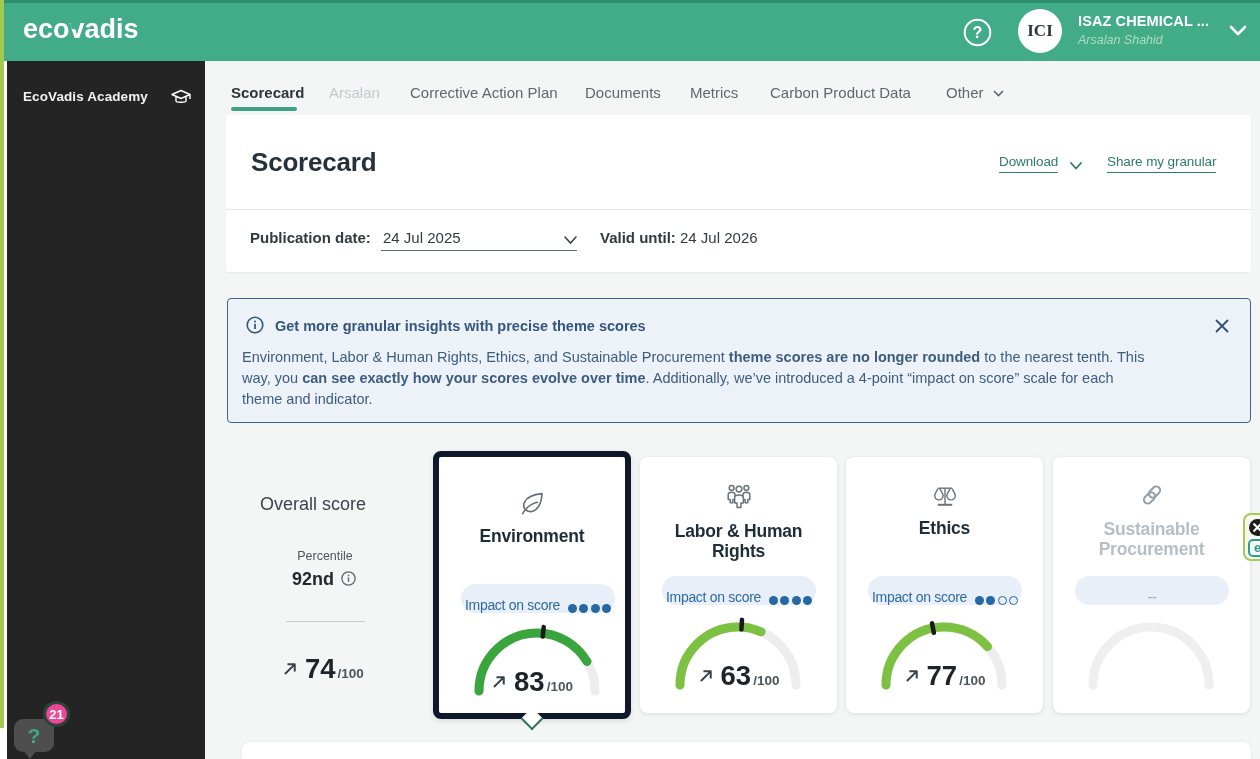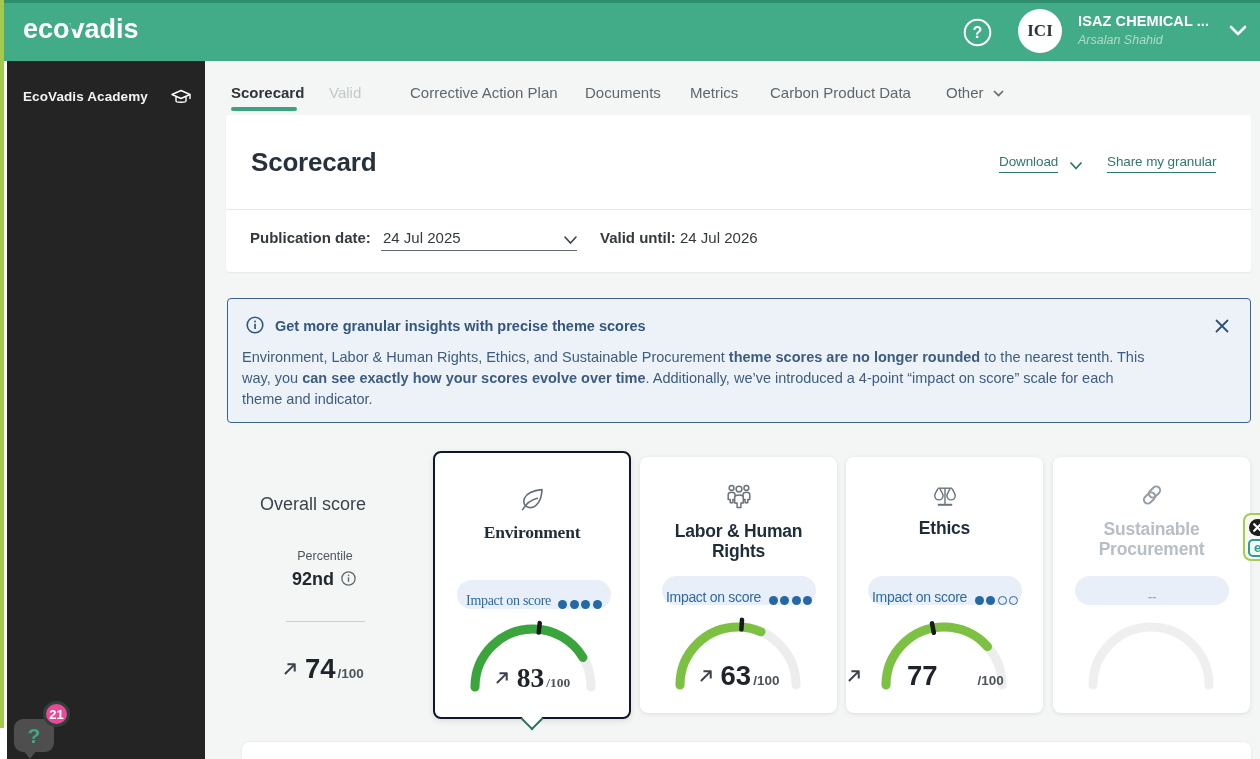--- a/index.html
+++ b/index.html
@@ -70,21 +70,21 @@
 #ovr-92 { left:220px; top:569px; width:186px; text-align:center; font-size:18px; font-weight:700; color:#22292e; }
 #ovr-i { left:341px; top:571px; width:14px; height:14px; }
 #ovr-div { left:286px; top:621px; width:79px; height:1px; background:#c8cdcf; }
 .scorerow { position:absolute; display:flex; align-items:baseline; }
 .sr-arrow { align-self:center; margin-right:7px; }
 .sr-num { font-weight:700; color:#1e2429; }
 .sr-den { font-weight:700; color:#4c555a; font-size:13.5px; margin-left:2px; }
 
 
 .tcard { position:absolute; top:457px; width:197px; height:256px; background:#ffffff; border-radius:8px; box-shadow:0 1px 4px rgba(0,0,0,0.10); }
-#cEnv { left:433px; top:451px; width:198px; height:268px; border:2px solid #0f172a; box-shadow:0 2px 6px rgba(0,0,0,0.10);font-family:Liberation Serif, serif; }
+#cEnv { left:433px; top:451px; width:198px; height:268px; border:6px solid #0f172a; box-shadow:0 2px 6px rgba(0,0,0,0.10); }
 #cLab { left:640px; }
 #cEth { left:846px; }
 #cSp  { left:1053px; }
 #notch { left:524px; top:711px; width:16px; height:16px; background:#ffffff; border-right:2px solid #2a6e60; border-bottom:2px solid #2a6e60; transform:rotate(45deg); }
 .cicon { position:absolute; left:0; width:100%; text-align:center; }
 .ctitle { position:absolute; left:0; width:100%; text-align:center; font-size:17.5px; font-weight:700; color:#1f2d39; line-height:20px; letter-spacing:-0.2px; }
 .ctitle.gray { color:#b6bfc5; }
 .pill { position:absolute; height:29px; border-radius:15px; background:#e9eff8; display:flex; align-items:flex-end; justify-content:center; font-size:14px; letter-spacing:-0.3px; white-space:nowrap; color:#2d6ba3; }
 .dots { display:flex; margin-left:5px; letter-spacing:0; }
 .dot { width:9px; height:9px; border-radius:50%; margin-left:2.5px; background:#2468a5; }
@@ -125,21 +125,21 @@
       <path d="M2 6.5 L11 2.5 L20 6.5 L11 10.5 Z" fill="none" stroke="#ffffff" stroke-width="1.4" stroke-linejoin="round"></path>
       <path d="M6 9 V13 C6 14.6 16 14.6 16 13 V9" fill="none" stroke="#ffffff" stroke-width="1.4"></path>
       <path d="M20 6.5 V11" stroke="#ffffff" stroke-width="1.4"></path>
     </svg>
 </div>
 <div class="abs" id="hbubble">?</div>
 <div class="abs" id="hbadge">21</div>
 
 <div class="abs tab" id="tab1">Scorecard</div>
 <div class="abs" id="tabul"></div>
-<div class="abs tab" id="tab2">Valid</div>
+<div class="abs tab" id="tab2">Arsalan</div>
 <div class="abs tab" id="tab3">Corrective Action Plan</div>
 <div class="abs tab" id="tab4">Documents</div>
 <div class="abs tab" id="tab5">Metrics</div>
 <div class="abs tab" id="tab6">Carbon Product Data</div>
 <div class="abs tab" id="tab7">Other <svg width="13" height="9" viewBox="0 0 13 9" style="margin-left:4px">
       <path d="M2 2 L6.5 6.5 L11 2" fill="none" stroke="#5c686c" stroke-width="1.6"></path>
     </svg></div>
 
 <div class="abs" id="card1"></div>
 <div class="abs" id="h1">Scorecard</div>
@@ -272,21 +272,21 @@
         <span class="dot o"></span>
         <span class="dot o"></span>
       </span></div>
   <div class="gauge" style="left:28px; top:154px;">
     <svg width="140" height="80" viewBox="0 0 140 80">
       <path d="M12 74 A58 58 0 0 1 128 74" fill="none" stroke="#ededed" stroke-width="9" stroke-linecap="round" pathLength="100"></path>
       <path d="M12 74 A58 58 0 0 1 128 74" fill="none" stroke="#7cc142" stroke-width="9" stroke-linecap="round" pathLength="100" stroke-dasharray="77 100"></path>
       <rect x="67.75" y="9" width="4.5" height="14" rx="2" fill="#17191b" transform="rotate(-11 70 74)"></rect>
     </svg>
   </div>
-  <div class="scorerow" style="left:0; top:203px; width:100%; gap:38px;">
+  <div class="scorerow" style="left:0; top:203px; width:100%; justify-content:center;">
     <svg class="sr-arrow" width="16" height="16" viewBox="0 0 22 22">
         <path d="M4 18 L17 5 M7.5 4.5 L17.5 4.5 L17.5 14.5" fill="none" stroke="#3a434b" stroke-width="2.8" stroke-linejoin="round"></path>
       </svg>
     <span class="sr-num" style="font-size:27.5px;">77</span>
       <span class="sr-den">/100</span>
   </div>
 </div>
 
 <div class="abs tcard" id="cSp">
   <div class="cicon" style="top:25px;">

